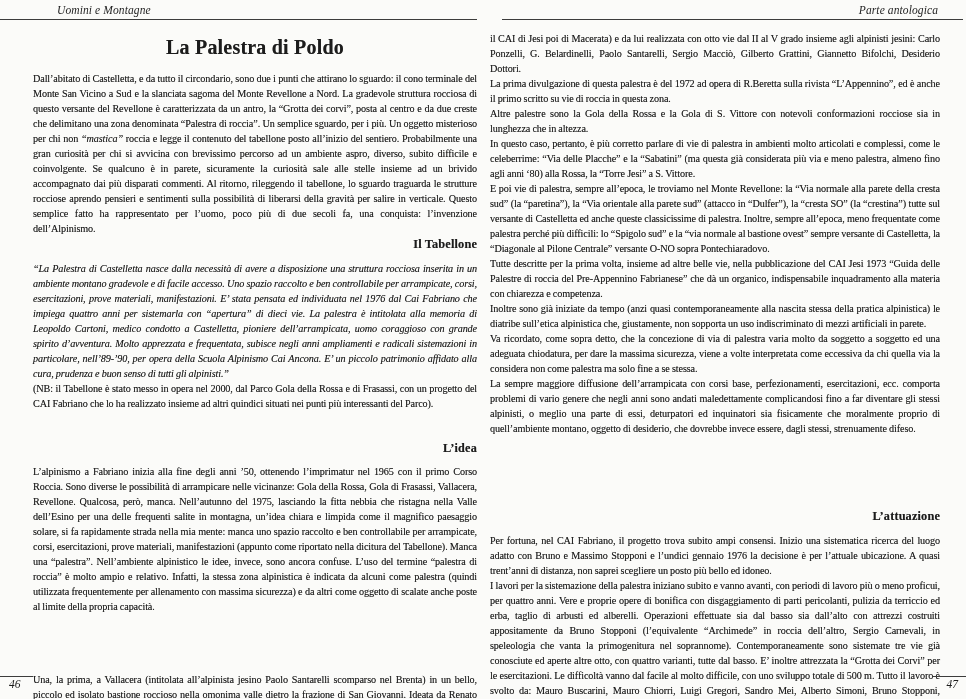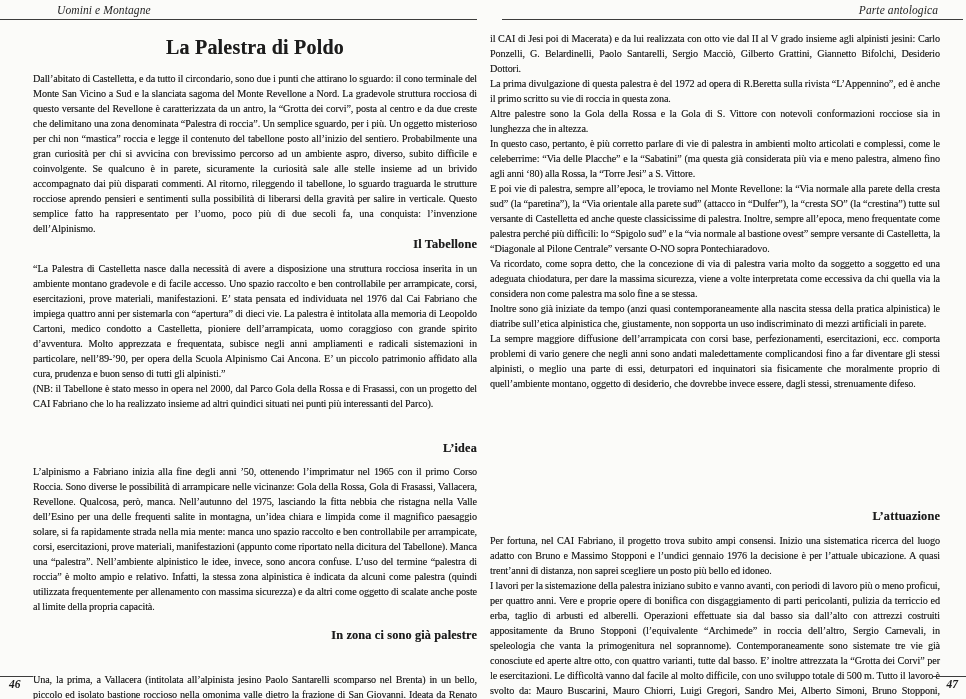--- a/index.html
+++ b/index.html
@@ -30,21 +30,21 @@
 
   .block { position: absolute; left: 33px; width: 444px; }
   #page-right .block { left: 7px; width: 450px; }
 
   .body-text, .body-text p {
     font-size: 10.2px; line-height: 15px;
     text-align: justify; margin: 0;
     letter-spacing: -0.12px; word-spacing: -0.2px;
     text-shadow: 0 0 0.35px rgba(30,30,30,0.5);
   }
-  .italic { }
+  .italic { font-style: italic; }
 
   .page-title {
     font-size: 20px; font-weight: bold; text-align: center;
     margin: 0; letter-spacing: 0.2px;
     text-shadow: 0 0 0.3px rgba(20,20,20,0.5);
   }
   .section-heading {
     font-size: 12.3px; font-weight: bold; text-align: right;
     margin: 0; letter-spacing: 0.15px;
     text-shadow: 0 0 0.3px rgba(20,20,20,0.5);
@@ -60,21 +60,21 @@
   .lp-h-pal    { top: 628px; }
   .lp-para-pal { top: 672px; }
 
   
   .rp-stack1 { top: 31px; }
   .rp-stack2 { top: 509px; }
   .rp-stack2 .section-heading { margin-bottom: 9px; }
 
   .folio {
     position: absolute; top: 678px;
-    font-weight: bold; font-style: italic; font-size: 11.5px; color: #1c1c1c;
+    font-weight: normal; font-style: italic; font-size: 11.5px; color: #1c1c1c;
   }
   #page-left  .folio { left: 9px; }
   #page-right .folio { right: 8px; }
   .folio-rule { position: absolute; top: 675.5px; width: 33px; height: 1.3px; background: #3c3c3c; }
   #page-left  .folio-rule { left: 0; }
   #page-right .folio-rule { right: 0; }
 </style>
 </head>
 <body>
 
@@ -94,42 +94,42 @@
     <p class="italic">“La Palestra di Castelletta nasce dalla necessità di avere a disposizione una struttura rocciosa inserita in un ambiente montano gradevole e di facile accesso. Uno spazio raccolto e ben controllabile per arrampicate, corsi, esercitazioni, prove materiali, manifestazioni. E’ stata pensata ed individuata nel 1976 dal Cai Fabriano che impiega quattro anni per sistemarla con “apertura” di dieci vie. La palestra è intitolata alla memoria di Leopoldo Cartoni, medico condotto a Castelletta, pioniere dell’arrampicata, uomo coraggioso con grande spirito d’avventura. Molto apprezzata e frequentata, subisce negli anni ampliamenti e radicali sistemazioni in particolare, nell’89-’90, per opera della Scuola Alpinismo Cai Ancona. E’ un piccolo patrimonio affidato alla cura, prudenza e buon senso di tutti gli alpinisti.”</p>
     <p>(NB: il Tabellone è stato messo in opera nel 2000, dal Parco Gola della Rossa e di Frasassi, con un progetto del CAI Fabriano che lo ha realizzato insieme ad altri quindici situati nei punti più interessanti del Parco).</p>
   </div>
 
   <h2 class="block section-heading lp-h-idea">L’idea</h2>
 
   <div class="block body-text lp-para-idea">
     <p>L’alpinismo a Fabriano inizia alla fine degli anni ’50, ottenendo l’imprimatur nel 1965 con il primo Corso Roccia. Sono diverse le possibilità di arrampicare nelle vicinanze: Gola della Rossa, Gola di Frasassi, Vallacera, Revellone. Qualcosa, però, manca. Nell’autunno del 1975, lasciando la fitta nebbia che ristagna nella Valle dell’Esino per una delle frequenti salite in montagna, un’idea chiara e limpida come il magnifico paesaggio solare, si fa rapidamente strada nella mia mente: manca uno spazio raccolto e ben controllabile per arrampicate, corsi, esercitazioni, prove materiali, manifestazioni (appunto come riportato nella dicitura del Tabellone). Manca una “palestra”. Nell’ambiente alpinistico le idee, invece, sono ancora confuse. L’uso del termine “palestra di roccia” è molto ampio e relativo. Infatti, la stessa zona alpinistica è indicata da alcuni come palestra (quindi utilizzata frequentemente per allenamento con massima sicurezza) e da altri come oggetto di scalate anche poste al limite della propria capacità.</p>
   </div>
 
-  <h2 class="block section-heading lp-h-pal">In zona ci sono già palestre</h2>
 
   <div class="block body-text lp-para-pal">
     <p>Una, la prima, a Vallacera (intitolata all’alpinista jesino Paolo Santarelli scomparso nel Brenta) in un bello, piccolo ed isolato bastione roccioso nella omonima valle dietro la frazione di San Giovanni. Ideata da Renato Beretta di Como (trasferitosi per lavoro nelle Marche  prima operante con</p>
   </div>
 
   <div class="folio-rule"></div>
   <div class="folio">46</div>
 </section>
 
 <section class="page" id="page-right">
   <div class="running-head">Parte antologica</div>
   <div class="head-rule"></div>
 
   <div class="block body-text rp-stack1">
     <p>il CAI di Jesi poi di Macerata) e da lui realizzata con otto vie dal II al V grado insieme agli alpinisti jesini: Carlo Ponzelli, G. Belardinelli, Paolo Santarelli, Sergio Macciò, Gilberto Grattini, Giannetto Bifolchi, Desiderio Dottori.</p>
     <p>La prima divulgazione di questa palestra è del 1972 ad opera di R.Beretta sulla rivista “L’Appennino”, ed è anche il primo scritto su vie di roccia in questa zona.</p>
     <p>Altre palestre sono la Gola della Rossa e la Gola di S. Vittore con notevoli conformazioni rocciose sia in lunghezza che in altezza.</p>
     <p>In questo caso, pertanto, è più corretto parlare di vie di palestra in ambienti molto articolati e complessi, come le celeberrime: “Via delle Placche” e la “Sabatini” (ma questa già considerata più via e meno palestra, almeno fino agli anni ‘80) alla Rossa, la “Torre Jesi” a S. Vittore.</p>
     <p>E poi vie di palestra, sempre all’epoca, le troviamo nel Monte Revellone: la “Via normale alla parete della cresta sud” (la “paretina”), la “Via orientale alla parete sud” (attacco in “Dulfer”), la “cresta SO” (la “crestina”) tutte sul versante di Castelletta ed anche queste classicissime di palestra. Inoltre, sempre all’epoca, meno frequentate come palestra perché più difficili: lo “Spigolo sud” e la “via normale al bastione ovest” sempre versante di Castelletta, la “Diagonale al Pilone Centrale” versante O-NO sopra Pontechiaradovo.</p>
+    <p>Tutte descritte per la prima volta, insieme ad altre belle vie, nella pubblicazione del CAI Jesi 1973 “Guida delle Palestre di roccia del Pre-Appennino Fabrianese” che dà un organico, indispensabile inquadramento alla materia con chiarezza e competenza.</p>
+    <p>Inoltre sono già iniziate da tempo (anzi quasi contemporaneamente alla nascita stessa della pratica alpinistica) le diatribe sull’etica alpinistica che, giustamente, non sopporta un uso indiscriminato di mezzi artificiali in parete.</p>
     <p>Va ricordato, come sopra detto, che la concezione di via di palestra varia molto da soggetto a soggetto ed una adeguata chiodatura, per dare la massima sicurezza, viene a volte interpretata come eccessiva da chi quella via la considera non come palestra ma solo fine a se stessa.</p>
-    <p>Inoltre sono già iniziate da tempo (anzi quasi contemporaneamente alla nascita stessa della pratica alpinistica) le diatribe sull’etica alpinistica che, giustamente, non sopporta un uso indiscriminato di mezzi artificiali in parete.</p>
     <p>La sempre maggiore diffusione dell’arrampicata con corsi base, perfezionamenti, esercitazioni, ecc. comporta problemi di vario genere che negli anni sono andati maledettamente complicandosi fino a far diventare gli stessi alpinisti, o meglio una parte di essi, deturpatori ed inquinatori sia fisicamente che moralmente proprio di quell’ambiente montano, oggetto di desiderio, che dovrebbe invece essere, dagli stessi, strenuamente difeso.</p>
   </div>
 
   <div class="block rp-stack2">
     <h2 class="section-heading">L’attuazione</h2>
     <div class="body-text">
       <p>Per fortuna, nel CAI Fabriano, il progetto trova subito ampi consensi. Inizio una sistematica ricerca del luogo adatto con Bruno e Massimo Stopponi e l’undici gennaio 1976 la decisione è per l’attuale ubicazione. A quasi trent’anni di distanza, non saprei scegliere un posto più bello ed idoneo.</p>
       <p>I lavori per la sistemazione della palestra iniziano subito e vanno avanti, con periodi di lavoro più o meno proficui, per quattro anni. Vere e proprie opere di bonifica con disgaggiamento di parti pericolanti, pulizia da terriccio ed erba, taglio di arbusti ed alberelli. Operazioni effettuate sia dal basso sia dall’alto con attrezzi costruiti appositamente da Bruno Stopponi (l’equivalente “Archimede” in roccia dell’altro, Sergio Carnevali, in speleologia che vanta la primogenitura nel soprannome). Contemporaneamente sono sistemate tre vie già conosciute ed aperte altre otto, con quattro varianti, tutte dal basso. E’ inoltre attrezzata la “Grotta dei Corvi” per le esercitazioni. Le difficoltà vanno dal facile al molto difficile, con uno sviluppo totale di 500 m. Tutto il lavoro è svolto da: Mauro Buscarini, Mauro Chiorri, Luigi Gregori, Sandro Mei, Alberto Simoni, Bruno Stopponi, Massimo Stopponi.</p>
     </div>
   </div>

